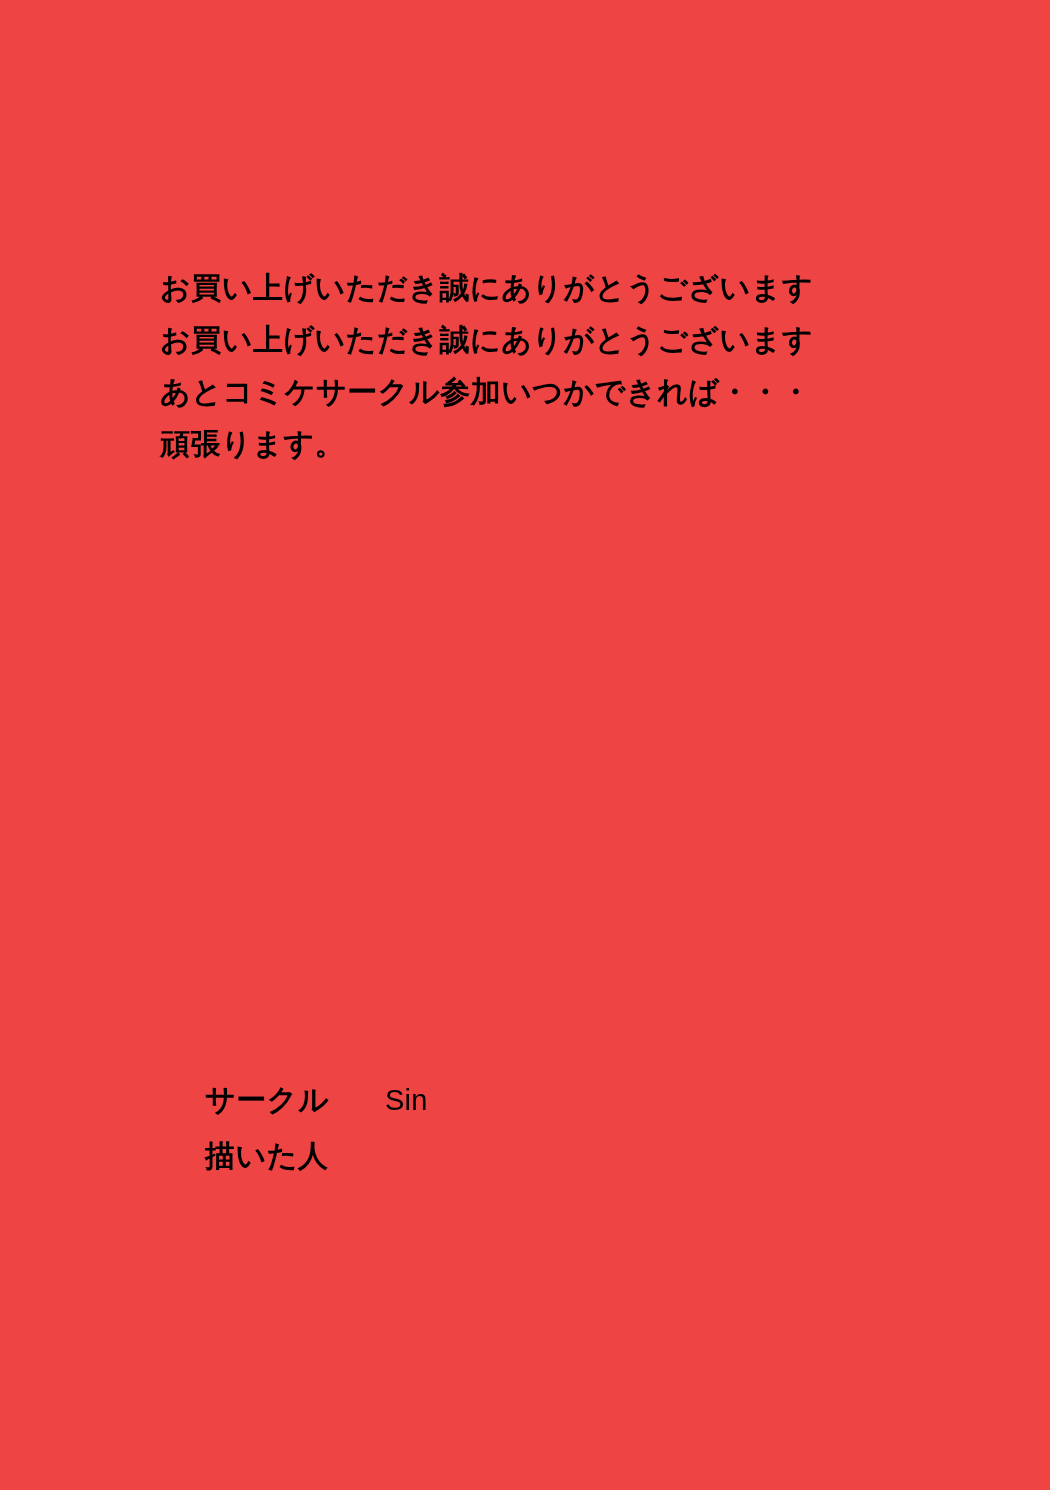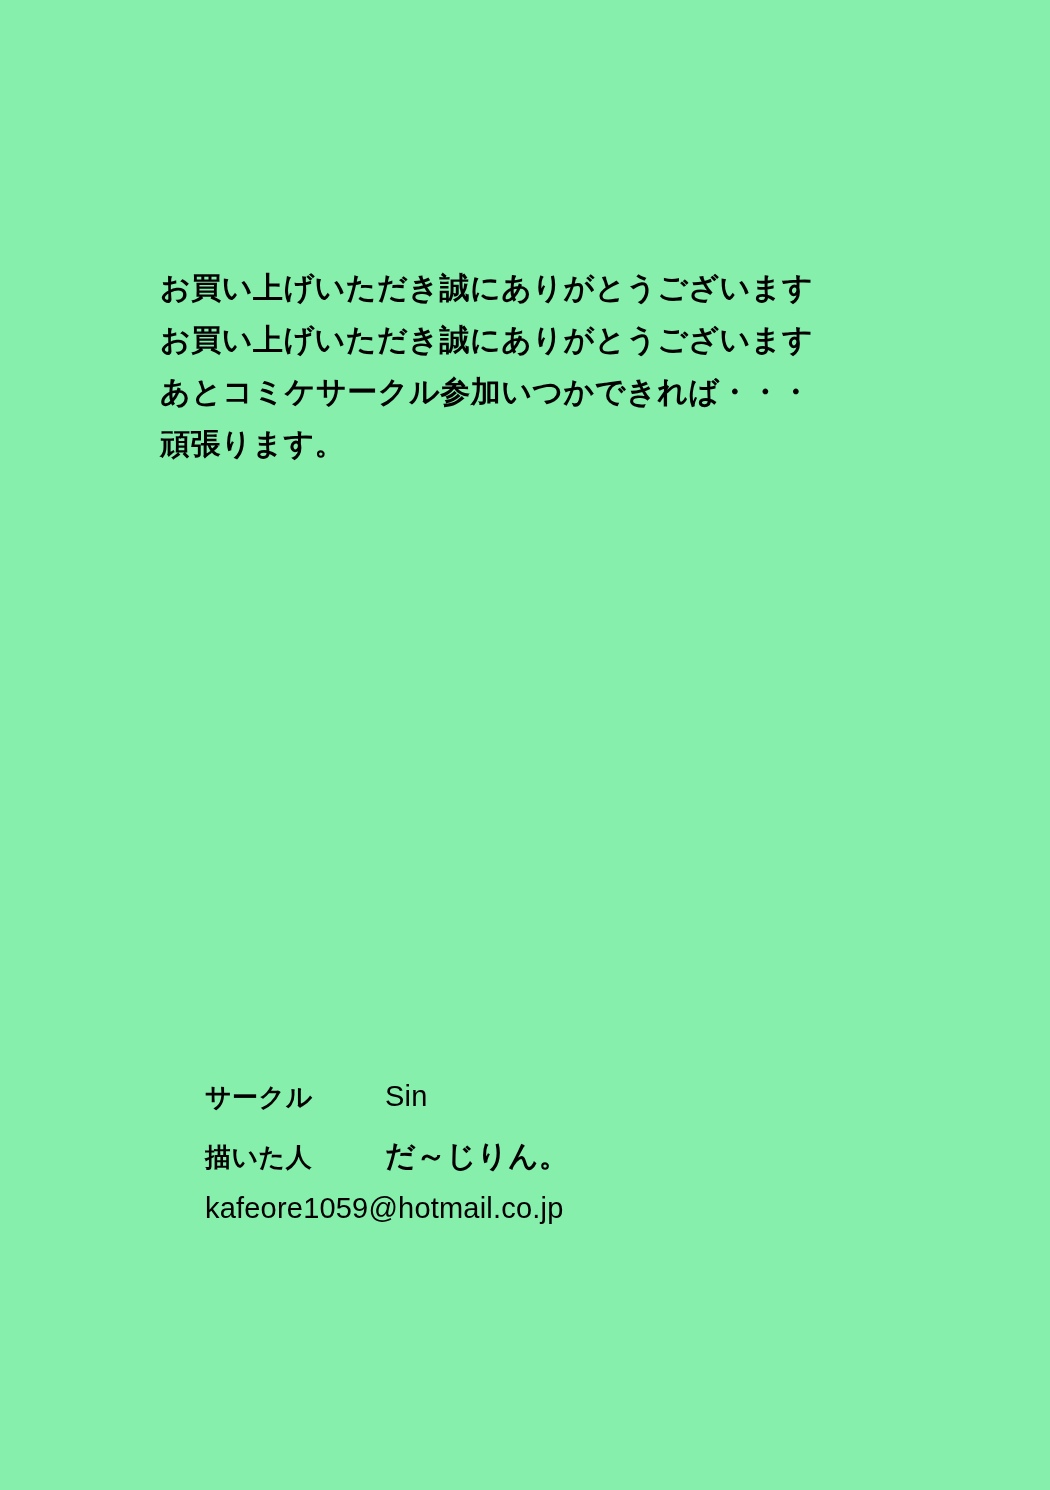--- a/index.html
+++ b/index.html
@@ -4,21 +4,21 @@
 <style>
   html, body {
     margin: 0;
     padding: 0;
     background: #ffffff;
   }
   .page {
     position: relative;
     width: 1050px;
     height: 1490px;
-    background: #86efac;
+    background: #ef4444;
     overflow: hidden;
     font-family: "DejaVu Sans", sans-serif;
     color: #000000;
   }
   .afterword {
     position: absolute;
     left: 160px;
     top: 262px;
     width: 820px;
   }
@@ -38,21 +38,21 @@
     width: 760px;
   }
   .credit-row {
     display: flex;
     align-items: baseline;
     height: 56px;
   }
   .credit-label {
     font-family: "DejaVu Sans", sans-serif;
     font-weight: bold;
-    font-size: 26px;
+    font-size: 30px;
     letter-spacing: 0.5px;
     width: 180px;
     flex: 0 0 180px;
     color: #000000;
     white-space: nowrap;
   }
   .credit-value {
     font-family: Liberation Sans, sans-serif;
     font-size: 29px;
     letter-spacing: 0.2px;
@@ -76,20 +76,18 @@
     <div class="afterword-line">頑張ります。</div>
   </div>
 
   <div class="credits">
     <div class="credit-row">
       <div class="credit-label">サークル</div>
       <div class="credit-value">Sin</div>
     </div>
     <div class="credit-row">
       <div class="credit-label">描いた人</div>
-      <div class="credit-value bold-jp">だ～じりん。</div>
     </div>
     <div class="credit-row">
-      <div class="credit-value">kafeore1059@hotmail.co.jp</div>
     </div>
   </div>
 
 </div>
 
 </body></html>

